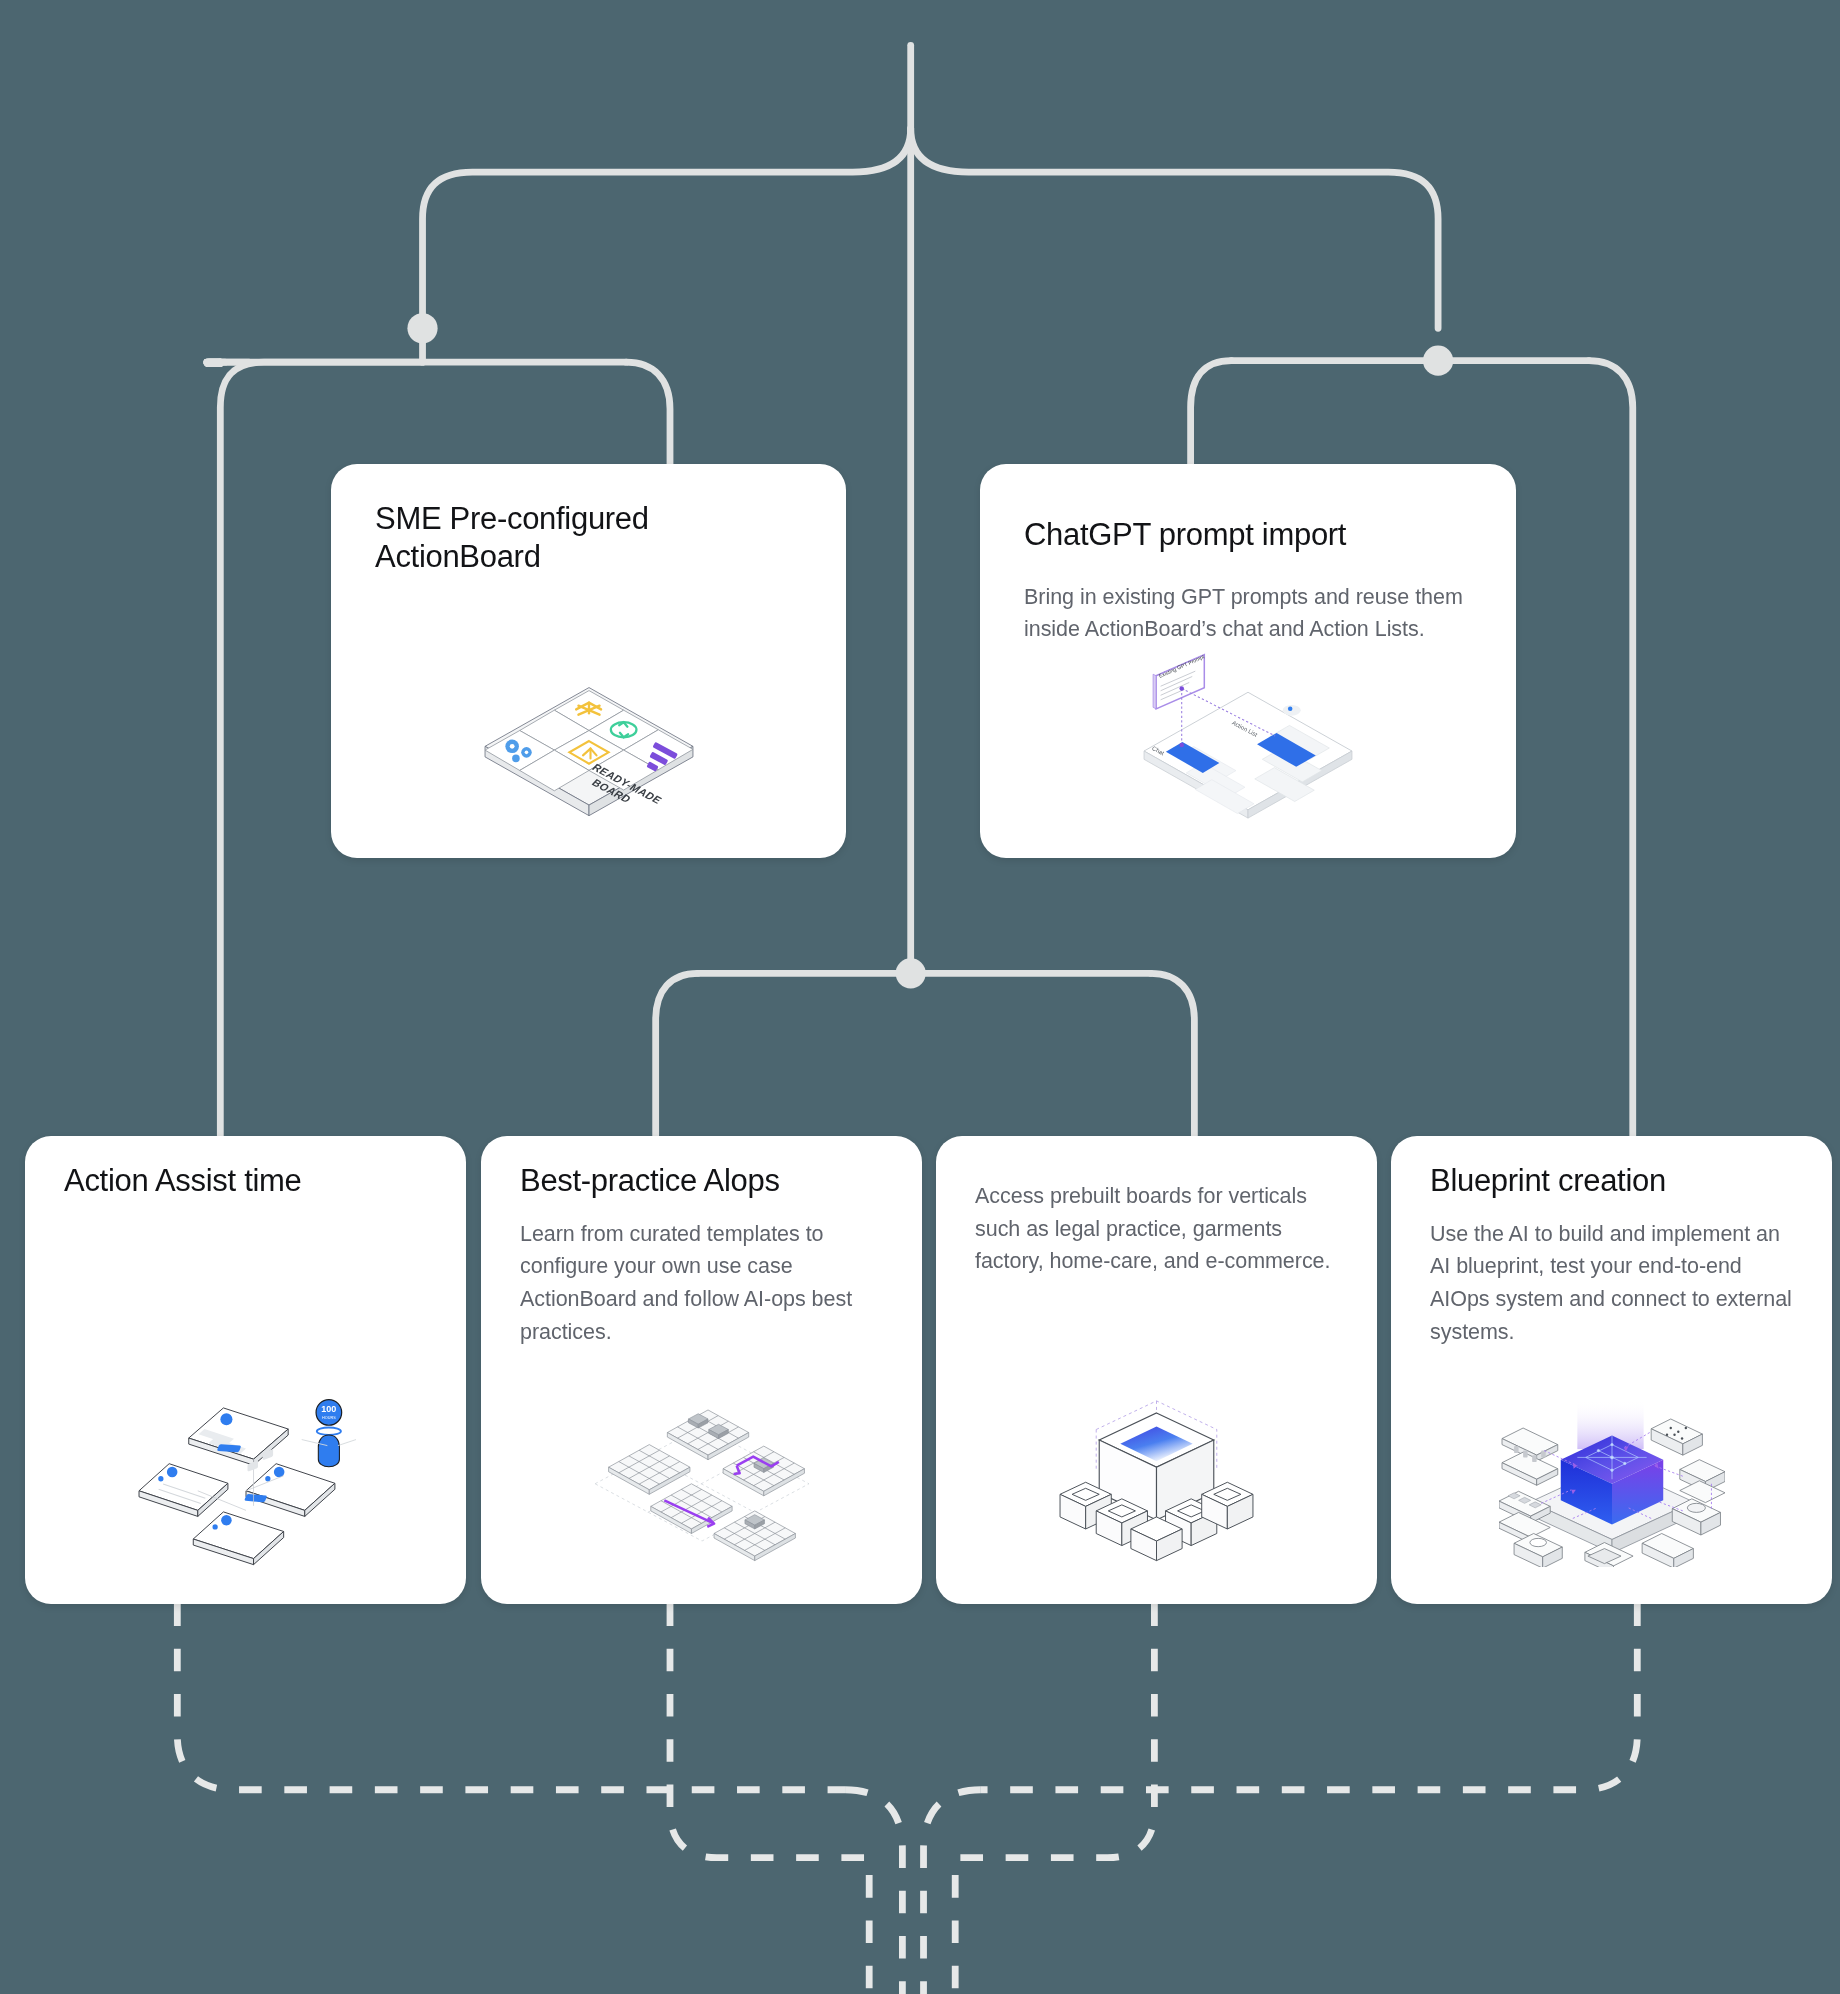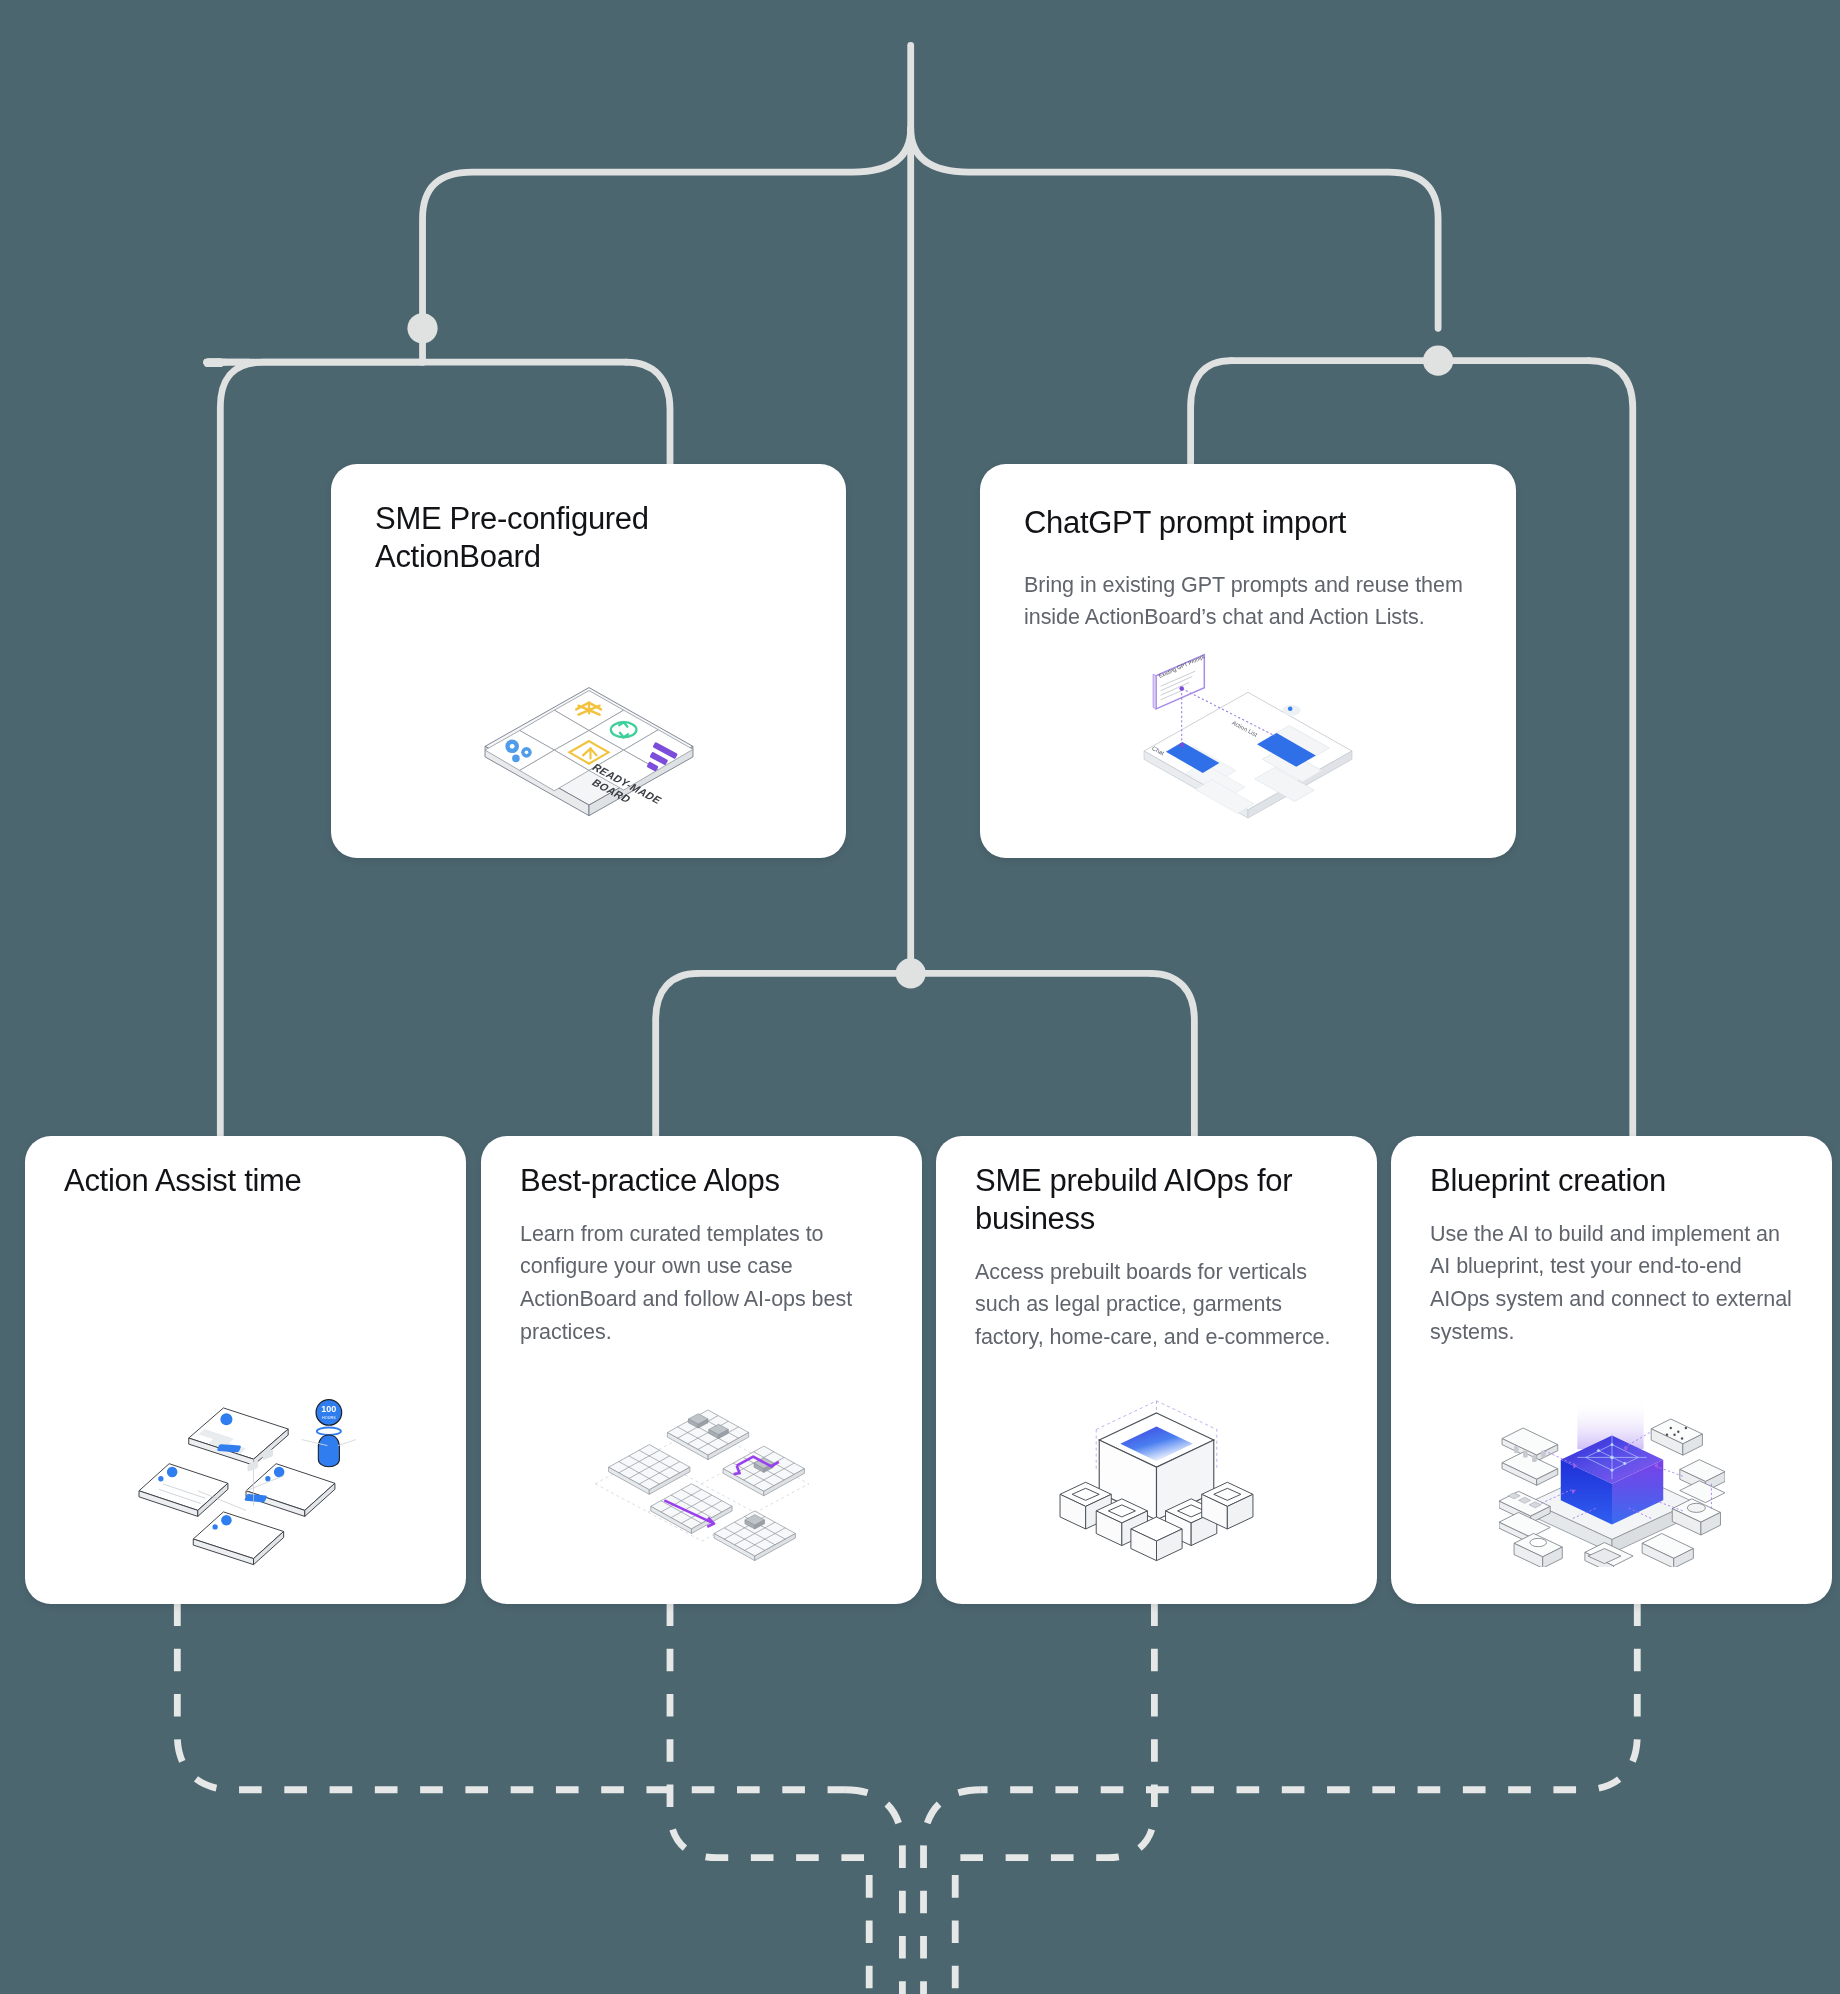--- a/index.html
+++ b/index.html
@@ -57,21 +57,21 @@
   #card-sme-preconfigured {
     left: 331px; top: 464px; width: 515px; height: 394px;
   }
   #card-sme-preconfigured .pad { padding: 36px 44px 0 44px; }
   #card-sme-preconfigured .card-desc { margin-top: 19.6px; }
   #card-sme-preconfigured .illus { top: 204px; height: 174px; }
 
   #card-chatgpt-import {
     left: 980px; top: 464px; width: 536px; height: 394px;
   }
-  #card-chatgpt-import .pad { padding: 40px 44px 0 44px; }
+  #card-chatgpt-import .pad { padding: 52px 44px 0 44px; }
   #card-chatgpt-import .card-desc { margin-top: 27px; }
   #card-chatgpt-import .illus { top: 181px; height: 196px; }
 
   
   #card-action-assist {
     left: 25px; top: 1136px; width: 441px; height: 468px;
   }
   #card-best-practice {
     left: 481px; top: 1136px; width: 441px; height: 468px;
   }
@@ -414,21 +414,20 @@
               <path d="M207 168 L207 173 L220 180 L220 175 Z" fill="#a9aeb4"></path>
               <path d="M233 168 L233 173 L220 180 L220 175 Z" fill="#9ba0a6"></path>
           </g>
         </g>
       </svg>
     </div>
   </div>
 
   <div class="card bottom" id="card-sme-prebuild">
     <div class="pad">
-      <div class="card-title">SME prebuild AIOps for business</div>
       <div class="card-desc">Access prebuilt boards for verticals such as legal practice, garments factory, home-care, and e-commerce.</div>
     </div>
     <div class="illus">
       <svg width="211" height="174" viewBox="0 0 280 230" xmlns="http://www.w3.org/2000/svg">
         <defs>
           <linearGradient id="gradTop" x1="0" y1="0" x2="0.6" y2="1">
             <stop offset="0%" stop-color="#3f3fe0"></stop>
             <stop offset="55%" stop-color="#4a7ff0"></stop>
             <stop offset="100%" stop-color="#ffffff"></stop>
           </linearGradient>

